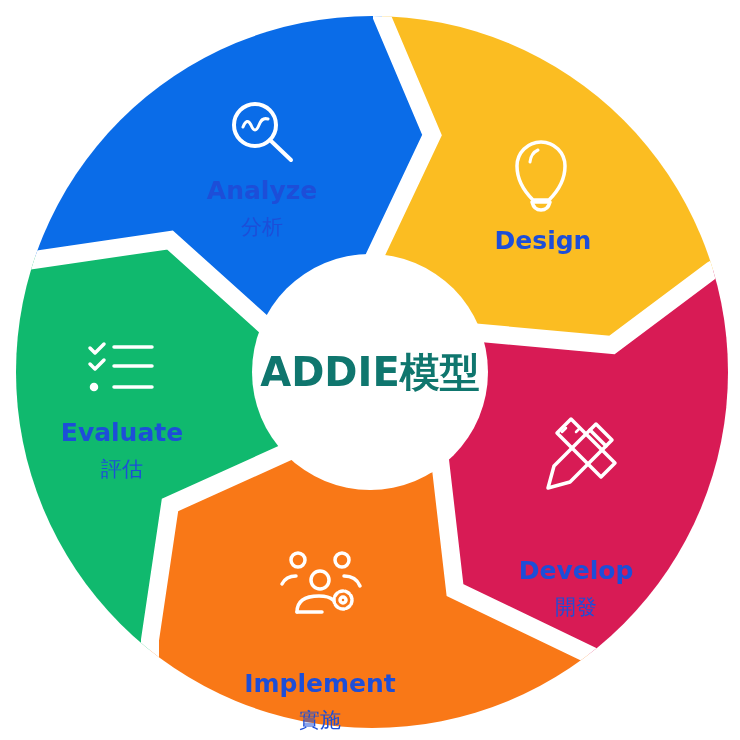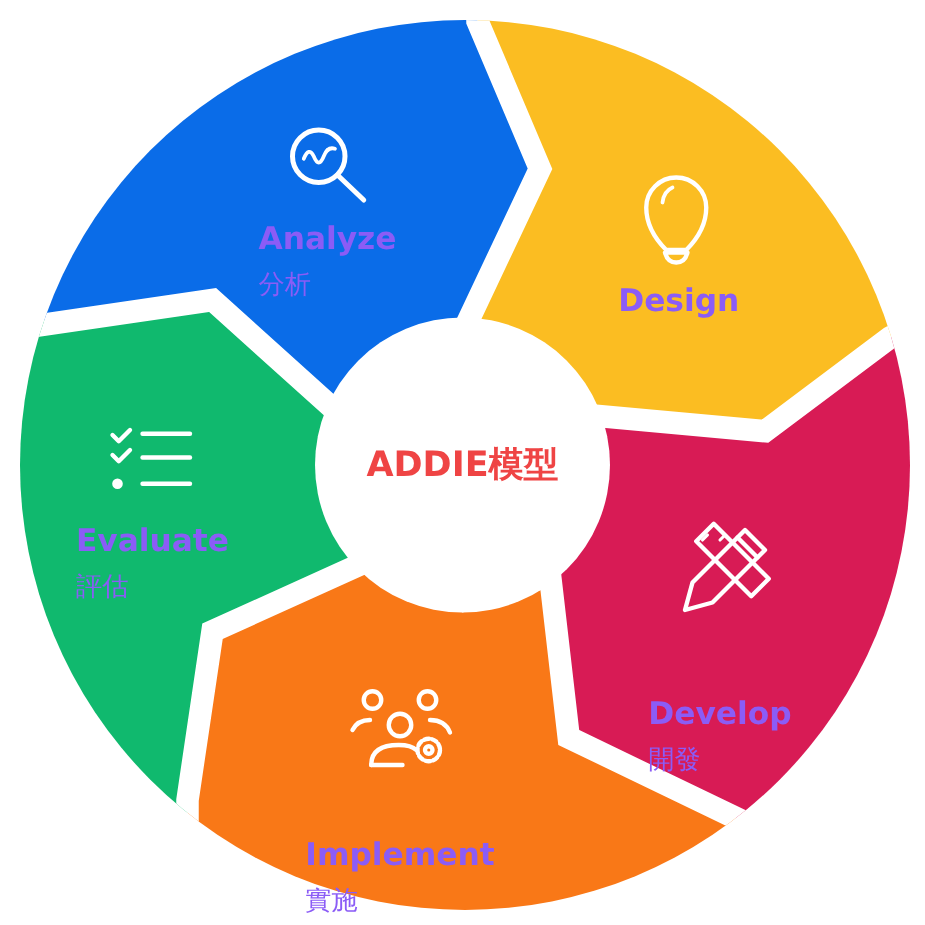--- a/index.html
+++ b/index.html
@@ -1,21 +1,21 @@
 <!DOCTYPE html>
 <html><head>
 <meta charset="utf-8">
 <style>
   html, body { margin: 0; padding: 0; background: #ffffff; }
   body { width: 740px; height: 740px; position: relative; overflow: hidden; font-family: "DejaVu Sans", "Liberation Sans", sans-serif; }
   #wheel { position: absolute; left: 0; top: 0; width: 740px; height: 740px; }
-  .label { position: absolute; color: #8b5cf6; text-align: left; transform: translateX(-50%); white-space: nowrap; }
+  .label { position: absolute; color: #1d4ed8; text-align: center; transform: translateX(-50%); white-space: nowrap; }
   .label .en { font-family: "DejaVu Sans", sans-serif; font-weight: bold; font-size: 25px; letter-spacing: 0px; line-height: 30px; display: block; }
   .label .zh { font-family: "DejaVu Sans", sans-serif; font-size: 21px; line-height: 30px; display: block; margin-top: 6px; }
-  #center-title { position: absolute; left: 370px; top: 372px; transform: translate(-50%, -50%); color: #ef4444; font-weight: bold; font-size: 28px; white-space: nowrap; font-family: "DejaVu Sans", sans-serif; text-align: right; }
+  #center-title { position: absolute; left: 370px; top: 372px; transform: translate(-50%, -50%); color: #0f766e; font-weight: bold; font-size: 40px; white-space: nowrap; font-family: "DejaVu Sans", sans-serif; text-align: right; }
 </style>
 </head>
 <body>
 
 <svg id="wheel" viewBox="0 0 740 740" xmlns="http://www.w3.org/2000/svg">
   <defs>
     <clipPath id="disc">
         <circle cx="372" cy="372" r="356"></circle>
       </clipPath>
   </defs>

